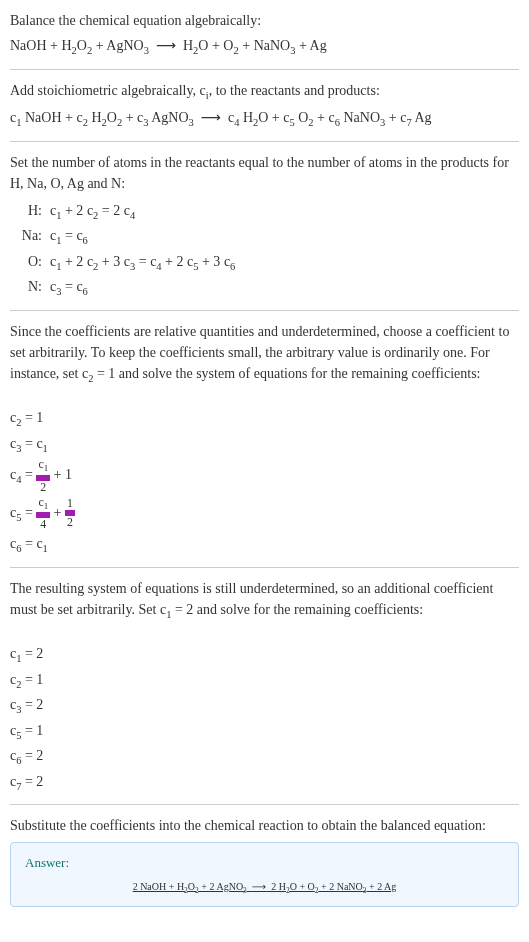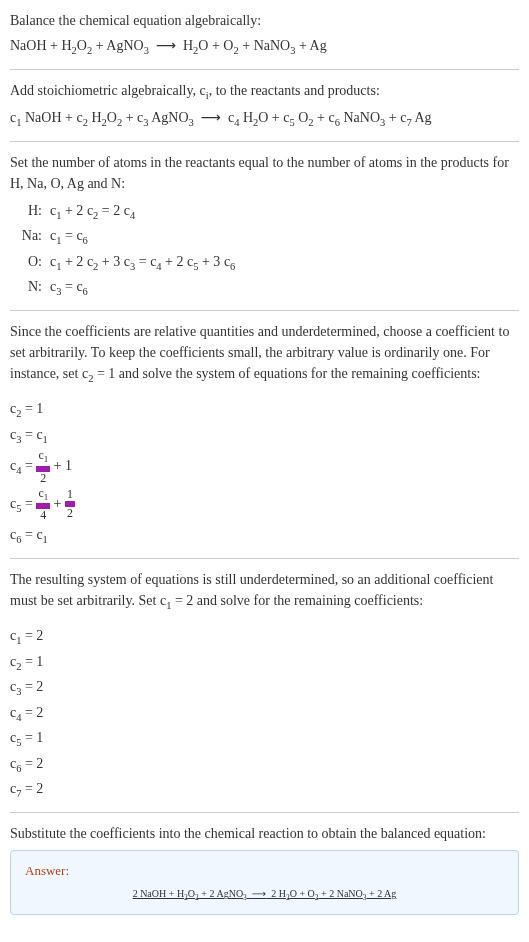--- a/index.html
+++ b/index.html
@@ -42,21 +42,21 @@
       display: flex;
       align-items: baseline;
       margin-bottom: 2px;
     }
     .atom-label {
       width: 32px;
       text-align: right;
       padding-right: 8px;
     }
     .coeff-list {
-      margin-top: 12px;
+      margin-top: 21px;
     }
     .coeff-item {
       margin-bottom: 2px;
     }
     .frac {
       display: inline-block;
       vertical-align: middle;
       text-align: center;
       font-size: 0.85em;
       line-height: 1.1;
@@ -72,21 +72,21 @@
     }
     .answer-box {
       background: #f0f7ff;
       border: 1px solid #b8d4f0;
       border-radius: 4px;
       padding: 10px 14px;
       margin-top: 6px;
     }
     .answer-label {
       font-size: 13px;
-      color: #c2410c;
+      color: #0f766e;
       margin-bottom: 6px;
     }
     .answer-eq {
       text-align: center;
       font-size: 10px;
       text-decoration: underline;
     }
     .arrow {
       font-family: Arial, sans-serif;
     }
@@ -168,21 +168,20 @@
 </div>
 
 <hr>
 
 <div class="section">
   <div>The resulting system of equations is still underdetermined, so an additional coefficient must be set arbitrarily. Set <span class="italic">c</span><sub>1</sub> = 2 and solve for the remaining coefficients:</div>
   <div class="coeff-list">
     <div class="coeff-item"><span class="italic">c</span><sub>1</sub> = 2</div>
     <div class="coeff-item"><span class="italic">c</span><sub>2</sub> = 1</div>
     <div class="coeff-item"><span class="italic">c</span><sub>3</sub> = 2</div>
-    <div class="coeff-item"><span class="italic">c</span><sub>4</sub> = 2</div>
     <div class="coeff-item"><span class="italic">c</span><sub>5</sub> = 1</div>
     <div class="coeff-item"><span class="italic">c</span><sub>6</sub> = 2</div>
     <div class="coeff-item"><span class="italic">c</span><sub>7</sub> = 2</div>
   </div>
 </div>
 
 <hr>
 
 <div class="section">
   <div>Substitute the coefficients into the chemical reaction to obtain the balanced equation:</div>

